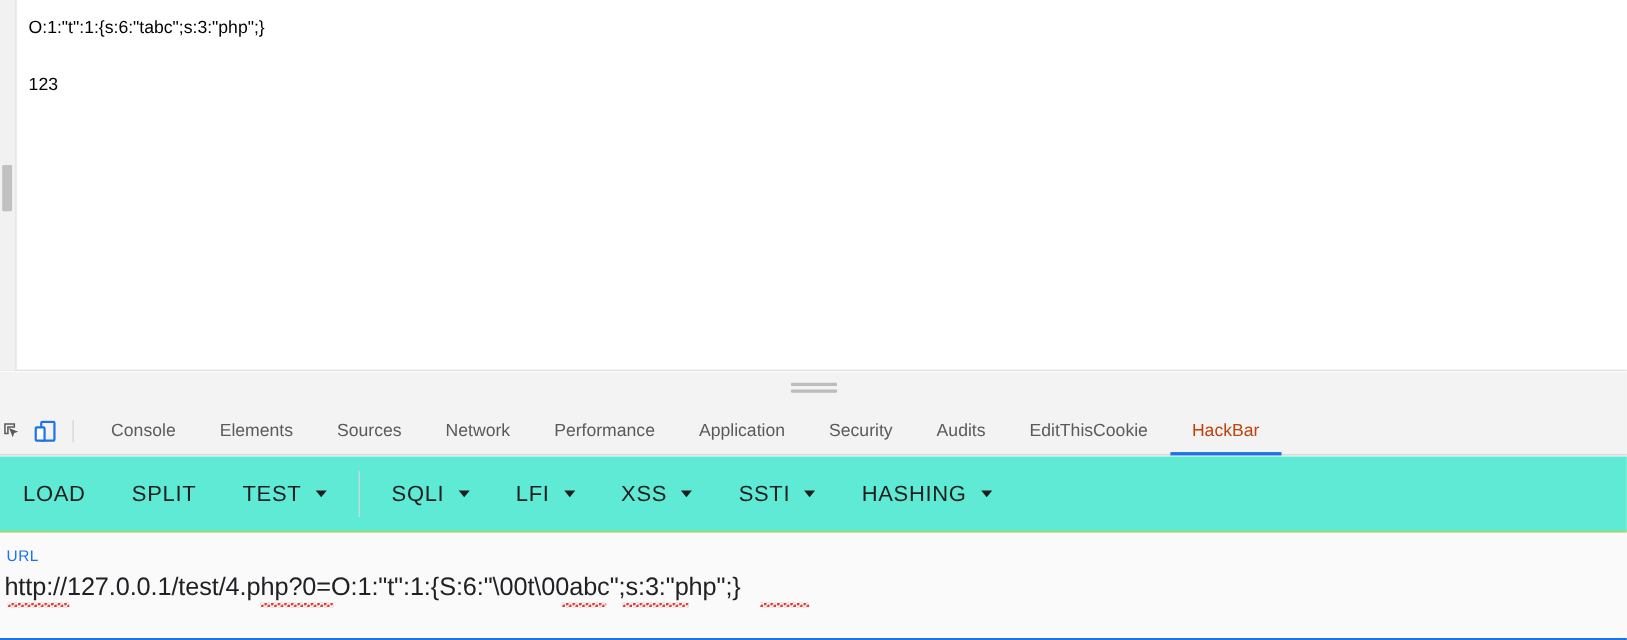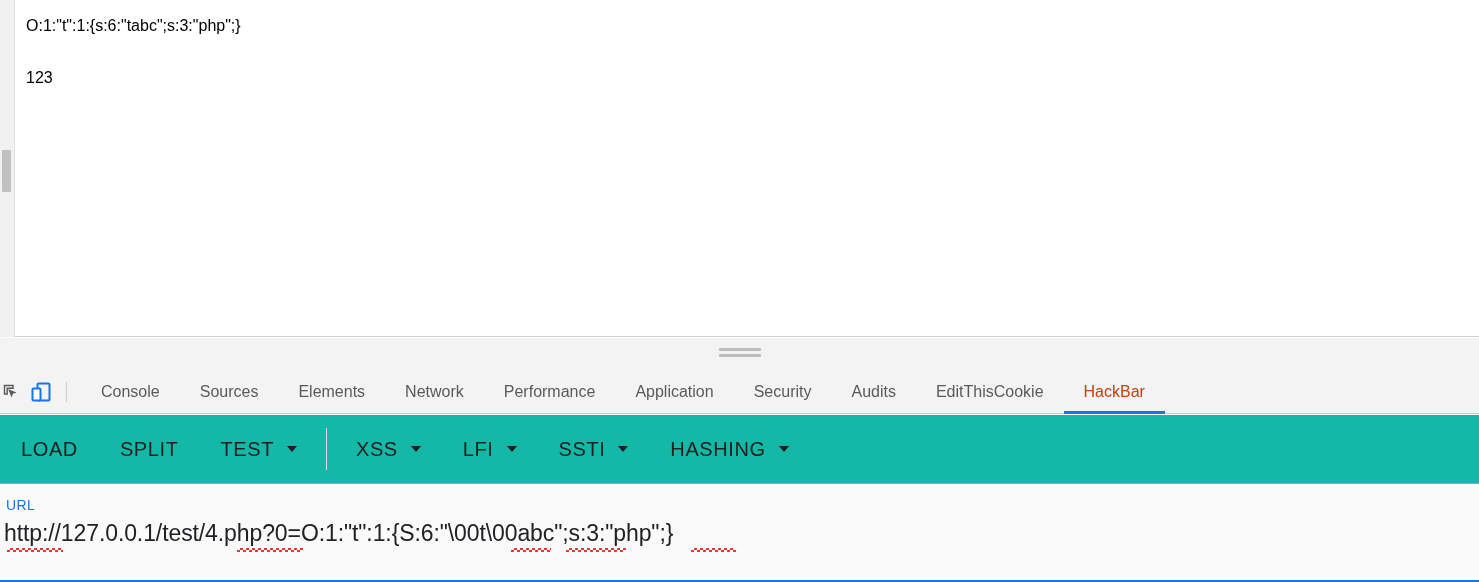--- a/index.html
+++ b/index.html
@@ -98,21 +98,21 @@
   .dt-tab.active::after {
     content: ""; position: absolute;
     left: 0; right: 0; bottom: 0; height: 3px;
     background: #1a73e8;
   }
 
   
   .hb-toolbar {
     position: absolute; left: 0; top: 415px;
     width: 1479px; height: 68px;
-    background: #14b8a6;
+    background: #5eead4;
     display: flex; align-items: center;
   }
   .hb-btn {
     display: flex; align-items: center;
     height: 68px;
     padding: 0 21px;
     font-size: 20px;
     letter-spacing: 0.6px;
     color: #1f1f1f;
     cursor: pointer;
@@ -204,24 +204,24 @@
           <rect x="2.5" y="6.5" width="8" height="12" rx="1" fill="#ffffff" stroke="#1a73e8" stroke-width="2"></rect>
         </svg>
       </div>
       <div class="dt-sep"></div>
     </div>
     <div class="dt-tabs">
       <div class="dt-tab">
           <span>Console</span>
         </div>
       <div class="dt-tab">
+          <span>Elements</span>
+        </div>
+      <div class="dt-tab">
           <span>Sources</span>
-        </div>
-      <div class="dt-tab">
-          <span>Elements</span>
         </div>
       <div class="dt-tab">
           <span>Network</span>
         </div>
       <div class="dt-tab">
           <span>Performance</span>
         </div>
       <div class="dt-tab">
           <span>Application</span>
         </div>
@@ -246,25 +246,29 @@
       </div>
     <div class="hb-btn">
         <span>SPLIT</span>
       </div>
     <div class="hb-btn">
       <span>TEST</span>
       <span class="caret"></span>
     </div>
     <div class="hb-divider"></div>
     <div class="hb-btn">
+      <span>SQLI</span>
+      <span class="caret"></span>
+    </div>
+    <div class="hb-btn">
+      <span>LFI</span>
+      <span class="caret"></span>
+    </div>
+    <div class="hb-btn">
       <span>XSS</span>
-      <span class="caret"></span>
-    </div>
-    <div class="hb-btn">
-      <span>LFI</span>
       <span class="caret"></span>
     </div>
     <div class="hb-btn">
       <span>SSTI</span>
       <span class="caret"></span>
     </div>
     <div class="hb-btn">
       <span>HASHING</span>
       <span class="caret"></span>
     </div>

